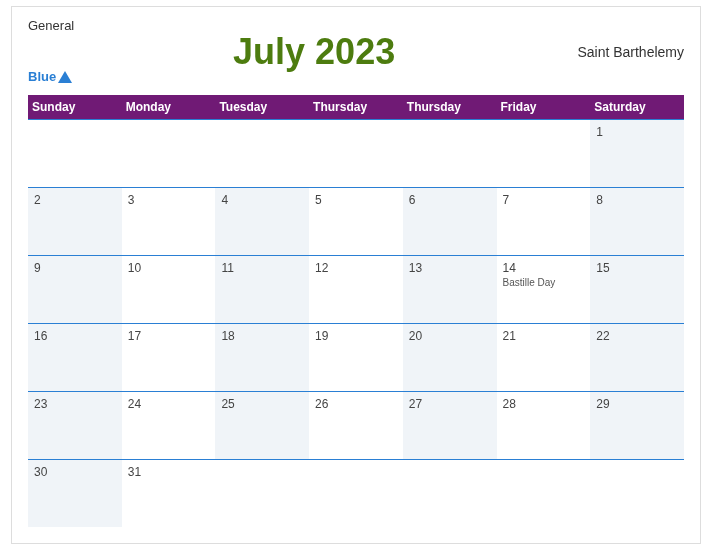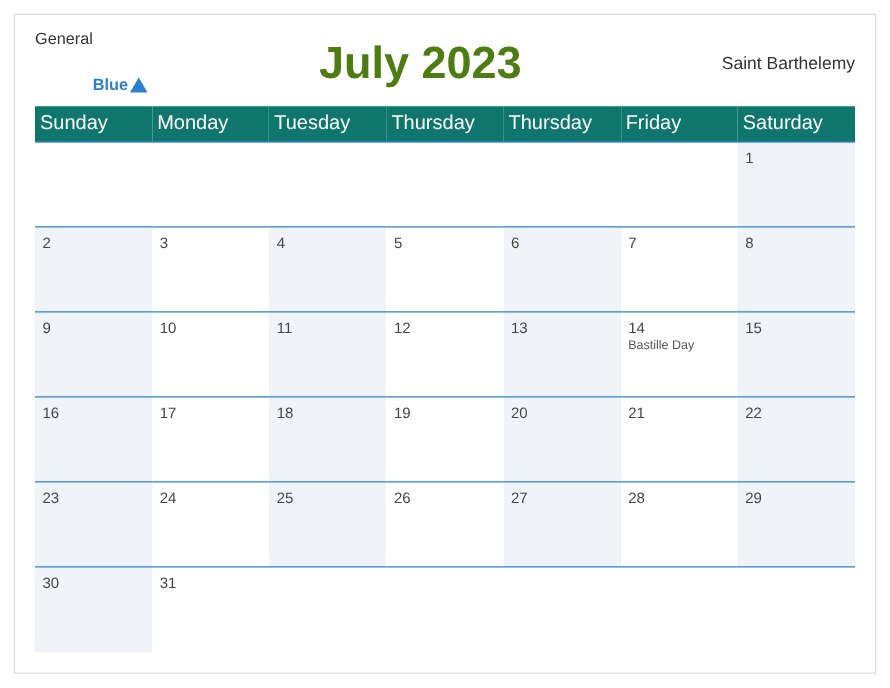--- a/index.html
+++ b/index.html
@@ -19,21 +19,21 @@
       padding: 12px 16px 16px 16px;
     }
     .calendar-header {
       display: flex;
       align-items: center;
       justify-content: space-between;
       margin-bottom: 10px;
     }
     .logo {
       display: flex;
-      flex-direction: row;
+      flex-direction: column;
       align-items: flex-start;
       line-height: 1.1;
     }
     .logo-general {
       font-size: 13px;
       color: #333;
       font-weight: normal;
     }
     .logo-blue {
       font-size: 13px;
@@ -63,24 +63,24 @@
       font-size: 14px;
       color: #333;
       text-align: right;
       min-width: 130px;
     }
     .calendar-grid {
       width: 100%;
       border-collapse: collapse;
     }
     .calendar-grid thead tr th {
-      background: #0f766e;
+      background: #701a75;
       color: #fff;
-      font-size: 16px;
-      font-weight: normal;
+      font-size: 12px;
+      font-weight: bold;
       padding: 5px 4px;
       text-align: left;
       border: none;
     }
     .calendar-grid tbody tr td {
       width: calc(100% / 7);
       height: 68px;
       vertical-align: top;
       padding: 5px 6px;
       border-top: 1.5px solid #2a7fd4;

